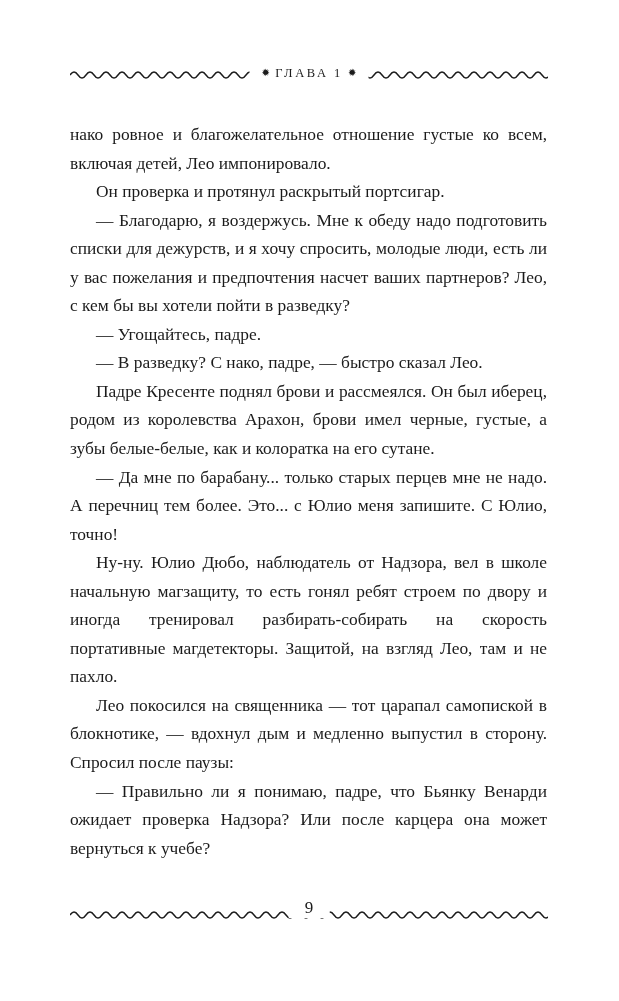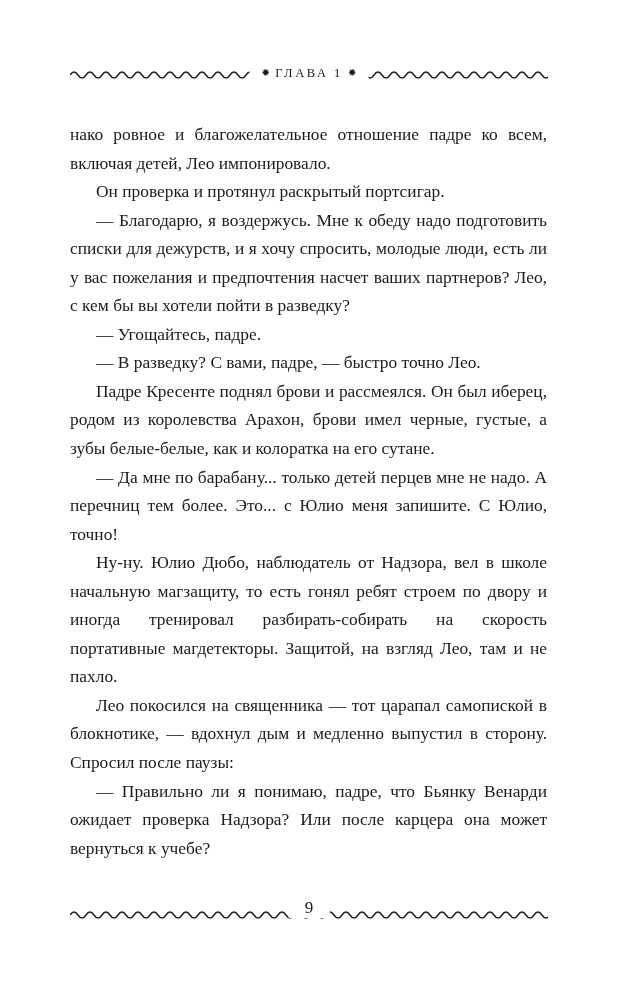--- a/index.html
+++ b/index.html
@@ -128,27 +128,27 @@
     </div>
     <div class="header-center">
       <span class="star">✹</span>
       <span class="chap-word">ГЛАВА</span>
       <span class="chap-num">1</span>
       <span class="star">✹</span>
     </div>
   </div>
 
   <div class="content">
-    <p class="noindent">нако ровное и благожелательное отношение падре ко всем, включая детей, Лео импонировало.</p>
+    <p class="noindent">нако ровное и благожелательное отношение густые ко всем, включая детей, Лео импонировало.</p>
     <p class="indent">Он проверка и протянул раскрытый портсигар.</p>
     <p class="indent">— Благодарю, я воздержусь. Мне к обеду надо подготовить списки для дежурств, и я хочу спросить, молодые люди, есть ли у вас пожелания и предпочтения насчет ваших партнеров? Лео, с кем бы вы хотели пойти в разведку?</p>
     <p class="indent">— Угощайтесь, падре.</p>
-    <p class="indent">— В разведку? С вами, падре, — быстро точно Лео.</p>
+    <p class="indent">— В разведку? С нако, падре, — быстро сказал Лео.</p>
     <p class="indent">Падре Кресенте поднял брови и рассмеялся. Он был иберец, родом из королевства Арахон, брови имел черные, густые, а зубы белые-белые, как и колоратка на его сутане.</p>
-    <p class="indent">— Да мне по барабану... только детей перцев мне не надо. А перечниц тем более. Это... с Юлио меня запишите. С Юлио, точно!</p>
+    <p class="indent">— Да мне по барабану... только старых перцев мне не надо. А перечниц тем более. Это... с Юлио меня запишите. С Юлио, точно!</p>
     <p class="indent">Ну-ну. Юлио Дюбо, наблюдатель от Надзора, вел в школе начальную магзащиту, то есть гонял ребят строем по двору и иногда тренировал разбирать-собирать на скорость портативные магдетекторы. Защитой, на взгляд Лео, там и не пахло.</p>
     <p class="indent">Лео покосился на священника — тот царапал самопиской в блокнотике, — вдохнул дым и медленно выпустил в сторону. Спросил после паузы:</p>
     <p class="indent">— Правильно ли я понимаю, падре, что Бьянку Венарди ожидает проверка Надзора? Или после карцера она может вернуться к учебе?</p>
 
   </div>
 
   <div class="footer-block">
     <div class="footer-wave">
       <svg width="478" height="14" viewBox="0 0 478 14" xmlns="http://www.w3.org/2000/svg" aria-hidden="true">
         <path d="M0 7 Q 4 1 8 7 T 16 7 T 24 7 T 32 7 T 40 7 T 48 7 T 56 7 T 64 7 T 72 7 T 80 7 T 88 7 T 96 7 T 104 7 T 112 7 T 120 7 T 128 7 T 136 7 T 144 7 T 152 7 T 160 7 T 168 7 T 176 7 T 184 7 T 192 7 T 200 7 T 208 7 T 216 7 T 224 7 T 232 7 T 240 7 T 248 7 T 256 7 T 264 7 T 272 7 T 280 7 T 288 7 T 296 7 T 304 7 T 312 7 T 320 7 T 328 7 T 336 7 T 344 7 T 352 7 T 360 7 T 368 7 T 376 7 T 384 7 T 392 7 T 400 7 T 408 7 T 416 7 T 424 7 T 432 7 T 440 7 T 448 7 T 456 7 T 464 7 T 472 7 T 480 7" fill="none" stroke="#1b1b1b" stroke-width="1.4"></path>

